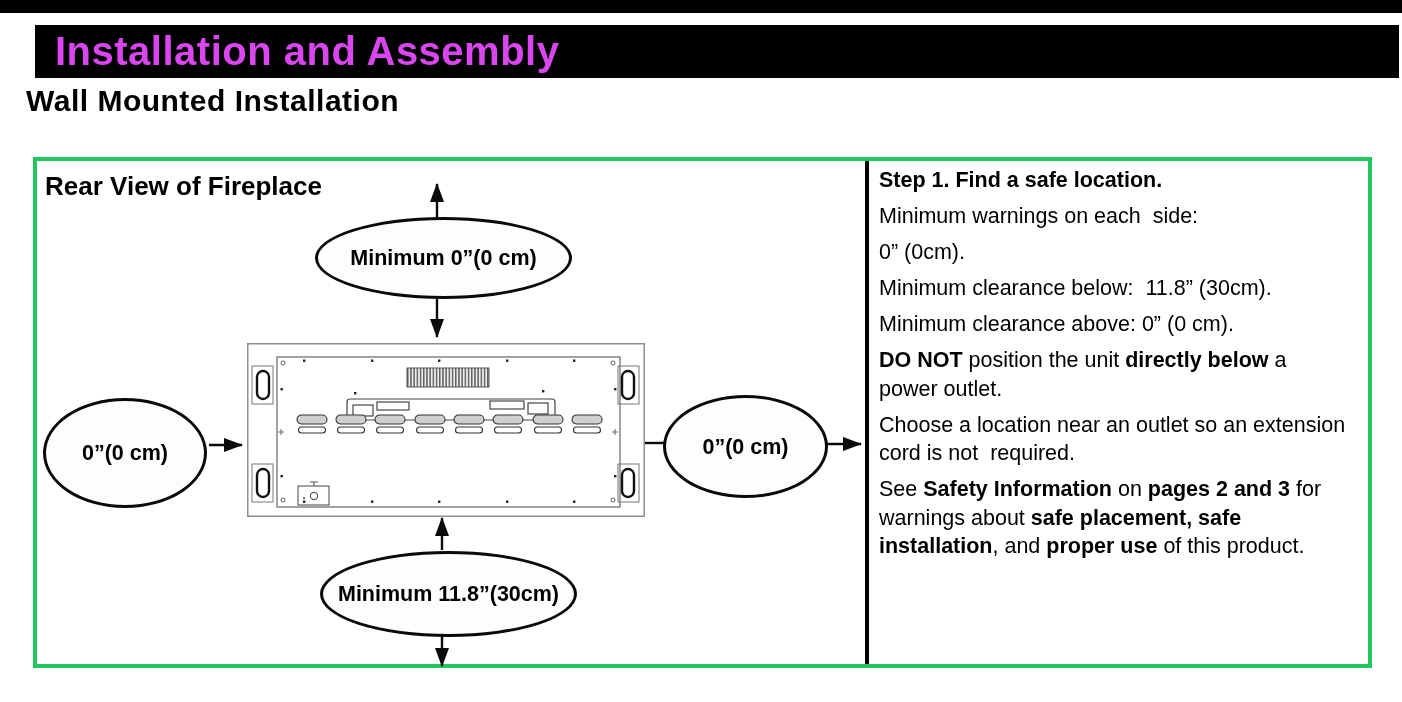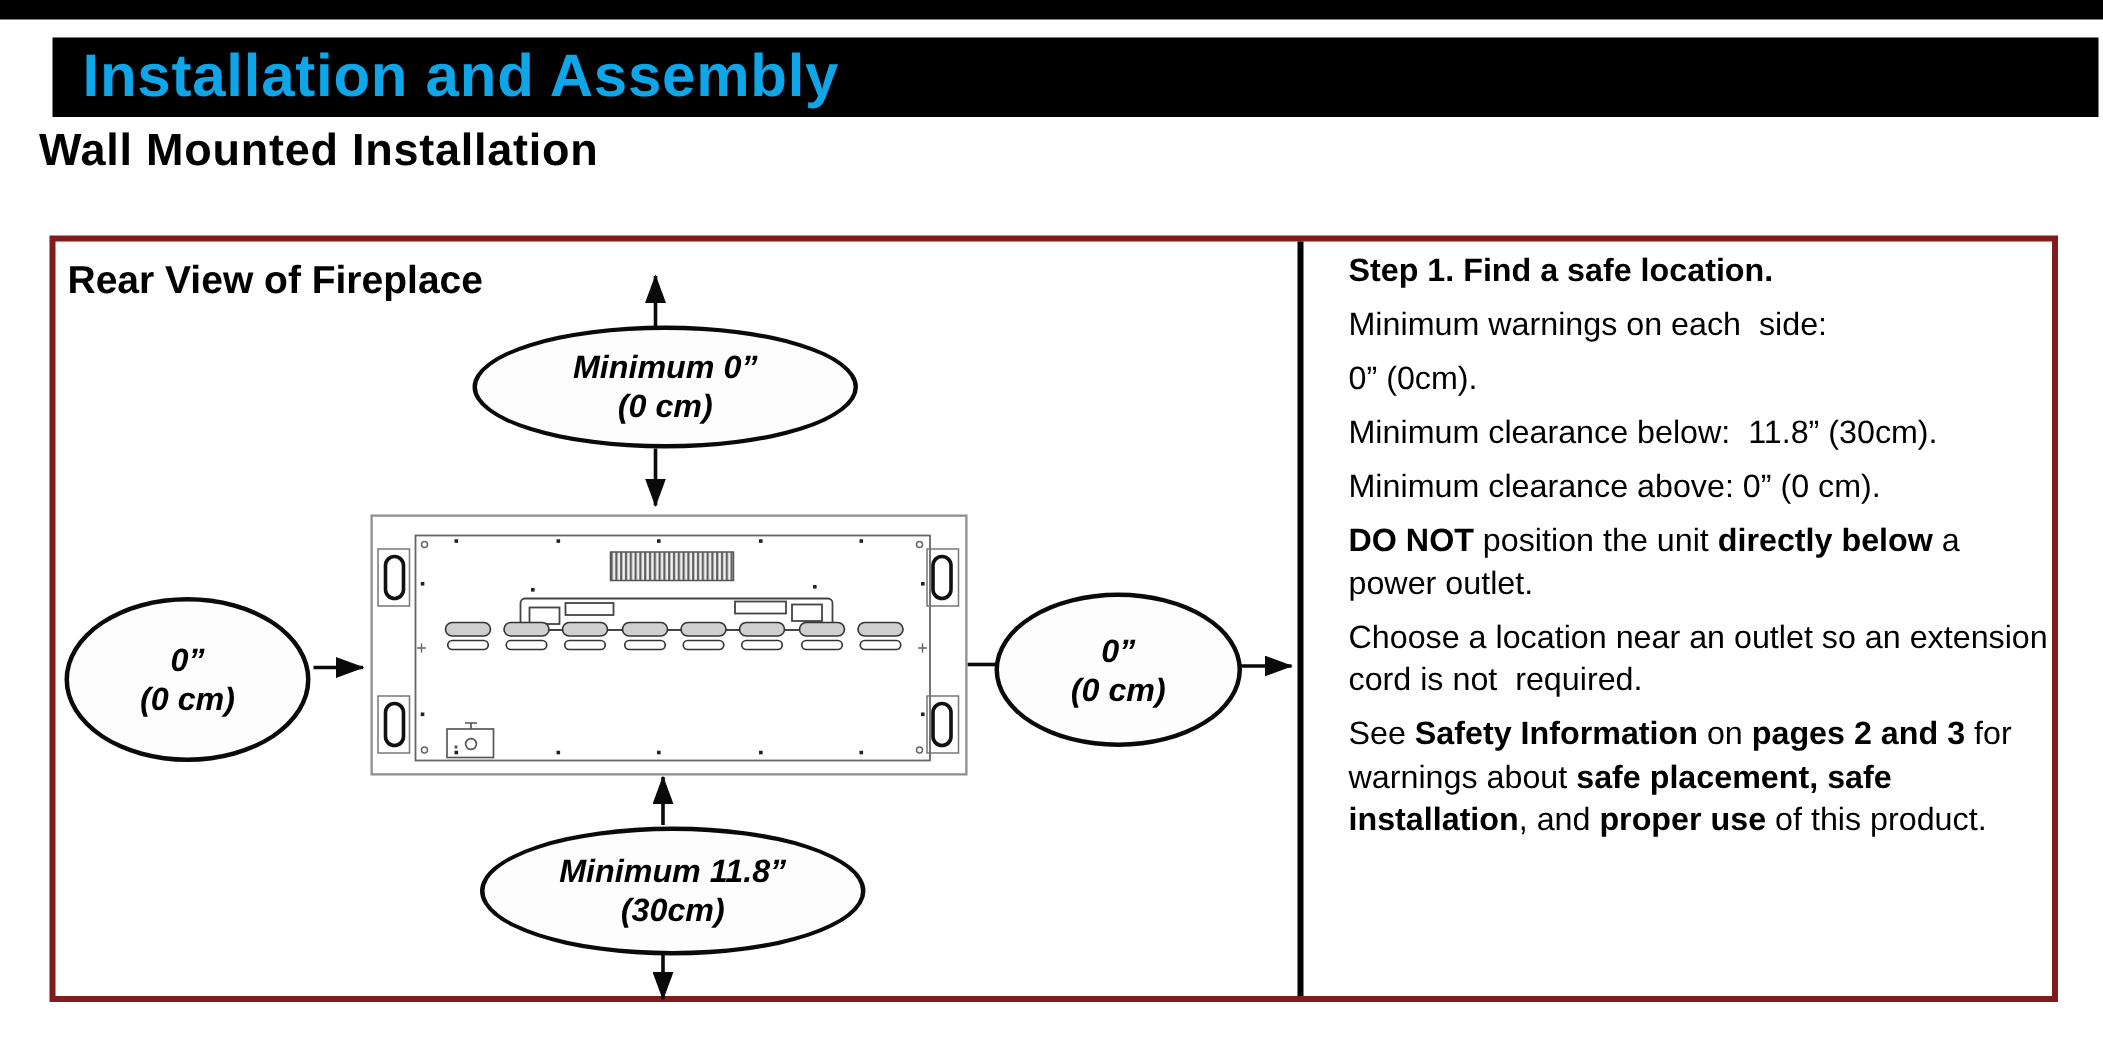--- a/index.html
+++ b/index.html
@@ -3,47 +3,47 @@
 <meta charset="utf-8">
 <style>
   html,body{margin:0;padding:0;background:#ffffff;}
   body{
     width:1402px;height:702px;position:relative;overflow:hidden;
     font-family:"Liberation Sans","DejaVu Sans",sans-serif;color:#000;
   }
   .top-rule{position:absolute;left:0;top:0;width:1402px;height:13px;background:#000;}
   .banner{position:absolute;left:35px;top:25px;width:1364px;height:53px;background:#000;}
   .banner-title{
-    display:block;color:#0ea5e9;font-weight:bold;font-size:40px;line-height:53px;
+    display:block;color:#d946ef;font-weight:bold;font-size:40px;line-height:53px;
     padding-left:20px;letter-spacing:0.5px;white-space:nowrap;
   }
   .page-title{
     position:absolute;left:26px;top:84px;margin:0;font-size:30px;font-weight:bold;
     letter-spacing:0.5px;white-space:nowrap;
   }
   .main-box{
     position:absolute;left:33px;top:157px;width:1339px;height:511px;
-    border:4px solid #7f1d1d;box-sizing:border-box;background:#fff;
+    border:4px solid #22c55e;box-sizing:border-box;background:#fff;
   }
   .diagram-pane{position:absolute;left:0;top:0;width:828px;height:503px;}
   .diagram-title{position:absolute;left:8px;top:10px;font-size:26px;font-weight:bold;white-space:nowrap;}
   .diagram-svg{position:absolute;left:0;top:0;overflow:visible;}
   .divider{position:absolute;left:828px;top:0;width:4px;height:503px;background:#000;}
   .oval{
     position:absolute;border:3px solid #0a0a0a;border-radius:50%;background:#fdfdfd;
-    display:flex;flex-direction:column;align-items:center;justify-content:center;
-    font-weight:bold;font-size:21.5px;line-height:26px;text-align:center;box-sizing:border-box;font-style:italic;
+    display:flex;flex-direction:row;align-items:center;justify-content:center;
+    font-weight:bold;font-size:21.5px;line-height:26px;text-align:center;box-sizing:border-box;
   }
   .oval-top{left:278px;top:56px;width:257px;height:82px;}
   .oval-left{left:6px;top:237px;width:164px;height:110px;}
   .oval-right{left:626px;top:234px;width:165px;height:103px;}
   .oval-bottom{left:283px;top:390px;width:257px;height:86px;}
   .text-pane{
     position:absolute;left:832px;top:0;width:499px;height:503px;box-sizing:border-box;
-    padding:5px 22px 12px 10px;font-size:21.5px;line-height:28.5px;margin-left:20px;
+    padding:5px 22px 12px 10px;font-size:21.5px;line-height:28.5px;
   }
   .para{margin:0 0 7.5px;white-space:pre-wrap;}
   .para b{font-weight:bold;}
 </style>
 </head>
 <body>
 
 <div class="page">
 
   <div class="top-rule"></div>

